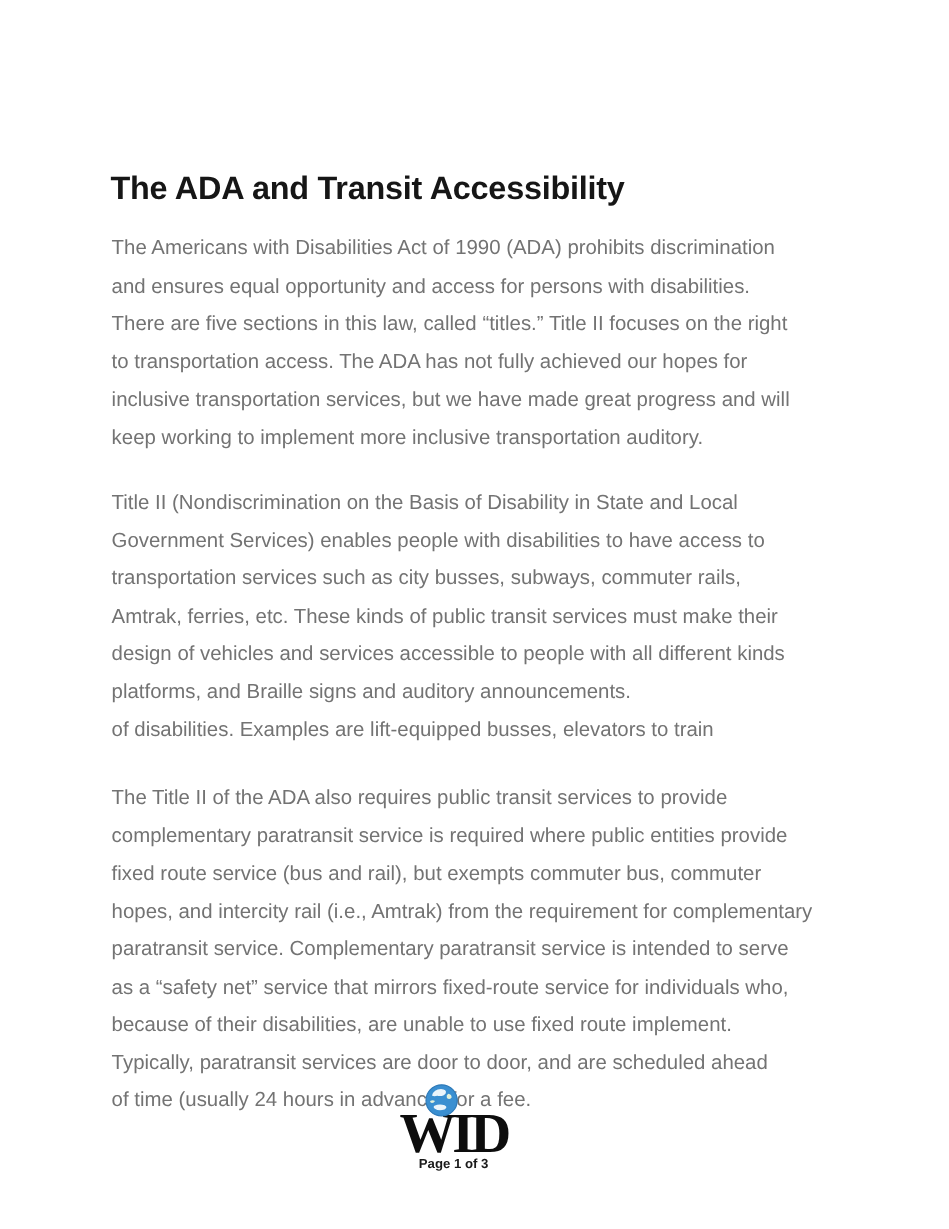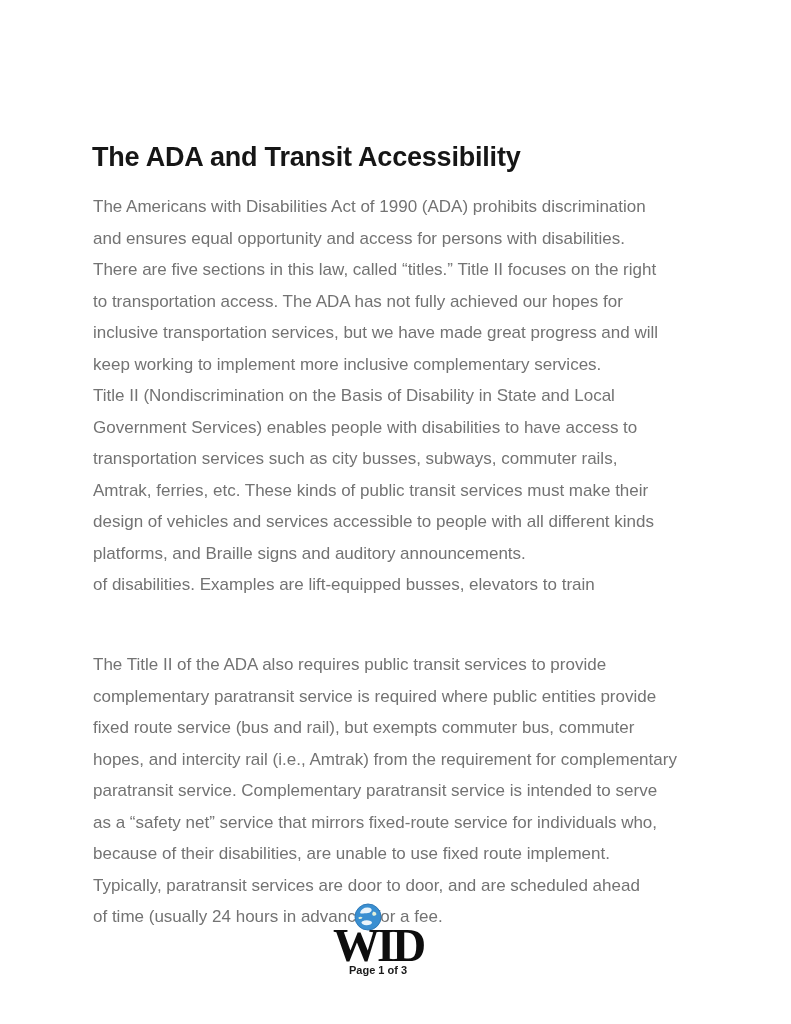--- a/index.html
+++ b/index.html
@@ -28,21 +28,21 @@
   }
   .para {
     position: absolute;
     left: 93px;
     width: 625px;
     font-size: 17px;
     line-height: 31.5px;
     color: #737373;
   }
   .para-1 { top: 191px; }
-  .para-2 { top: 380px; }
+  .para-2 { top: 403px; }
   .para-3 { top: 649px; }
   .line { display: block; white-space: nowrap; }
 
   .footer {
     position: absolute;
     left: 0;
     top: 903px;
     width: 100%;
     text-align: center;
   }
@@ -78,21 +78,21 @@
 <div class="page">
 
   <h1 class="doc-title">The ADA and Transit Accessibility</h1>
 
   <div class="para para-1">
     <span class="line">The Americans with Disabilities Act of 1990 (ADA) prohibits discrimination</span>
     <span class="line">and ensures equal opportunity and access for persons with disabilities.</span>
     <span class="line">There are five sections in this law, called “titles.” Title II focuses on the right</span>
     <span class="line">to transportation access. The ADA has not fully achieved our hopes for</span>
     <span class="line">inclusive transportation services, but we have made great progress and will</span>
-    <span class="line">keep working to implement more inclusive complementary services.</span>
+    <span class="line">keep working to implement more inclusive transportation auditory.</span>
   </div>
 
   <div class="para para-2">
     <span class="line">Title II (Nondiscrimination on the Basis of Disability in State and Local</span>
     <span class="line">Government Services) enables people with disabilities to have access to</span>
     <span class="line">transportation services such as city busses, subways, commuter rails,</span>
     <span class="line">Amtrak, ferries, etc. These kinds of public transit services must make their</span>
     <span class="line">design of vehicles and services accessible to people with all different kinds</span>
     <span class="line">platforms, and Braille signs and auditory announcements.</span>
     <span class="line">of disabilities. Examples are lift-equipped busses, elevators to train</span>

